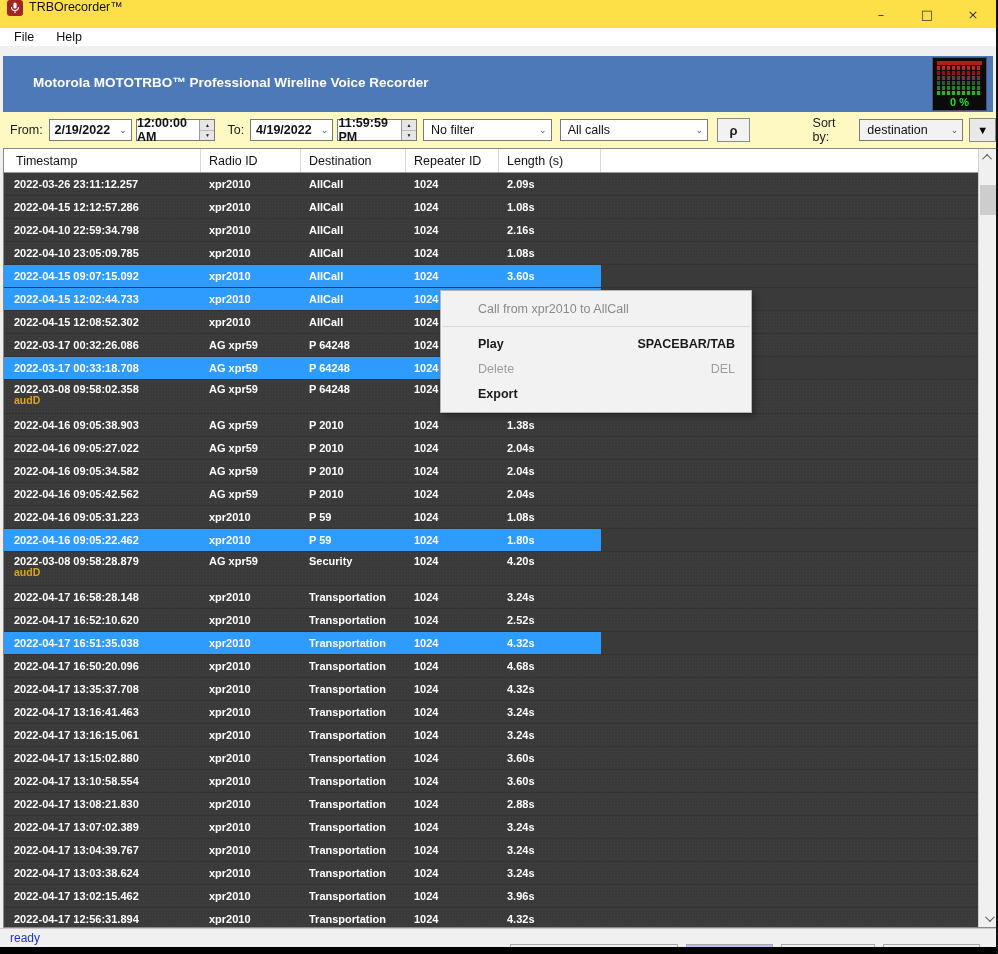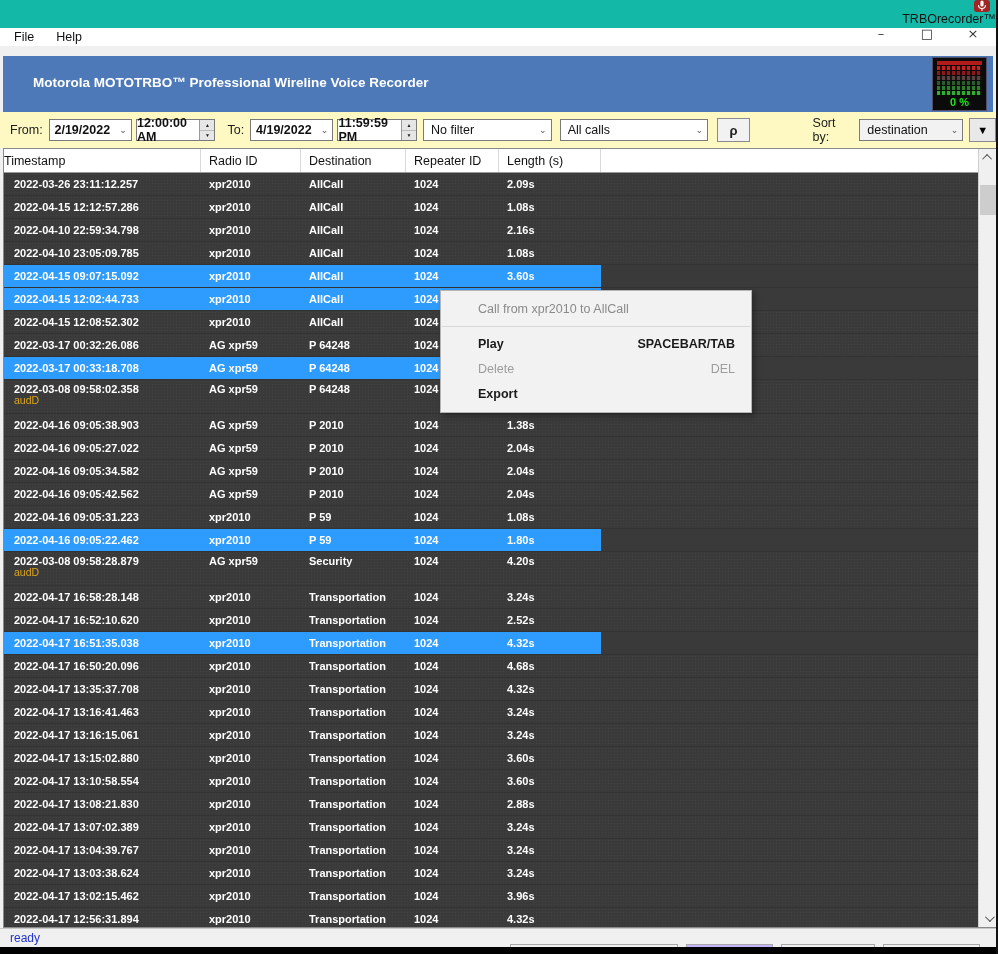--- a/index.html
+++ b/index.html
@@ -3,21 +3,21 @@
 <meta charset="utf-8">
 <style>
   * { box-sizing: border-box; margin: 0; padding: 0; }
   html,body { background:#555; }
   body { font-family: "Liberation Sans", sans-serif; }
   .window {
     position: relative; width: 998px; height: 954px; background:#f0f0f0;
     border-right: 2px solid #111; overflow: hidden; margin: 0 auto;
   }
   
-  .titlebar { height: 28px; background:#14b8a6; display:flex; align-items:flex-end;flex-direction:column; }
+  .titlebar { height: 28px; background:#fde047; display:flex; align-items:flex-start; }
   .app-icon { width:16px; height:16px; margin:0 6px 0 7px; background:#a32424; border-radius:3px;
     display:flex; align-items:center; justify-content:center; }
   .app-icon svg { display:block; }
   .title-text { font-size:12.5px; color:#111; }
   .win-controls { margin-left:auto; display:flex; height:100%; }
   .win-btn { width:46px; height:100%; display:flex; align-items:center; justify-content:center;
     font-size:13px; color:#333; font-family:"DejaVu Sans", sans-serif; }
   
   .menubar { height:18px; background:#fff; display:flex; align-items:center; padding-left:8px; }
   .menu-item { font-size:12.5px; color:#111; padding:0 6px; margin-right:10px; }
@@ -56,36 +56,36 @@
     display:flex; align-items:center; justify-content:center; font-size:13px; font-weight:bold; color:#222; }
   .sort-dd { background:#f2f2f2; }
   .expand-btn { width:28px; height:24px; background:#e9e9e9; border:1px solid #8a8a8a; margin-left:6px;
     display:flex; align-items:center; justify-content:center; font-size:11px; color:#000; }
   
   .table-wrap { position:relative; height:780px; margin-left:3px; border:1px solid #8a8a8a; border-right:none;
     background:#3a3a3a; overflow:hidden; }
   .thead { height:24px; background:#fff; display:flex; border-bottom:1px solid #9a9a9a; }
   .th { font-size:12.5px; color:#111; display:flex; align-items:center; padding-left:8px;
     border-right:1px solid #d9d9d9; }
-  .th.c0 { width:197px; padding-left:0; }
+  .th.c0 { width:197px; padding-left:12px; }
   .th.c1 { width:100px; } .th.c2 { width:105px; } .th.c3 { width:93px; } .th.c4 { width:102px; }
   .thead .spacer { flex:1; border-right:none; }
   .tbody { height:755px; overflow:hidden; }
   .trow { height:23px; width:975px; display:flex; align-items:center;
     background-color:#3a3a3a;
     background-image: radial-gradient(circle, #424242 22%, transparent 24%);
     background-size:3px 3px; border-bottom:1px solid #333; }
   .trow.sel { background-image:none;
     background:linear-gradient(90deg,#2e9bff 0 597px,#3a3a3a 597px); }
   .trow.tall { height:34px; align-items:flex-start; }
   .trow.tall .tcell { padding-top:3px; }
   .tcell { font-size:11px; font-weight:bold; color:#fff; padding-left:8px; white-space:nowrap; overflow:hidden; }
   .tcell.c0 { width:197px; padding-left:10px; }
   .tcell.c1 { width:100px; } .tcell.c2 { width:105px; } .tcell.c3 { width:93px; } .tcell.c4 { width:102px; }
-  .note { color:#dca41c; font-weight:normal; font-size:10.5px; line-height:11px; }
+  .note { color:#dca41c; font-weight:bold; font-size:10.5px; line-height:11px; }
   
   .vscroll { position:absolute; top:0; right:0; width:18px; height:100%; background:#f0f0f0;
     border-left:1px solid #cfcfcf; }
   .sb-btn { position:absolute; left:0; width:18px; height:17px; display:flex; align-items:center; justify-content:center; }
   .sb-btn.up { top:0; } .sb-btn.down { bottom:0; }
   .chevron { width:7px; height:7px; border-left:1.6px solid #505050; border-top:1.6px solid #505050; }
   .chevron.up { transform:rotate(45deg) translateY(2px); }
   .chevron.down { transform:rotate(225deg) translateY(2px); }
   .sb-thumb { position:absolute; left:1px; top:36px; width:16px; height:30px; background:#cdcdcd; }
   

